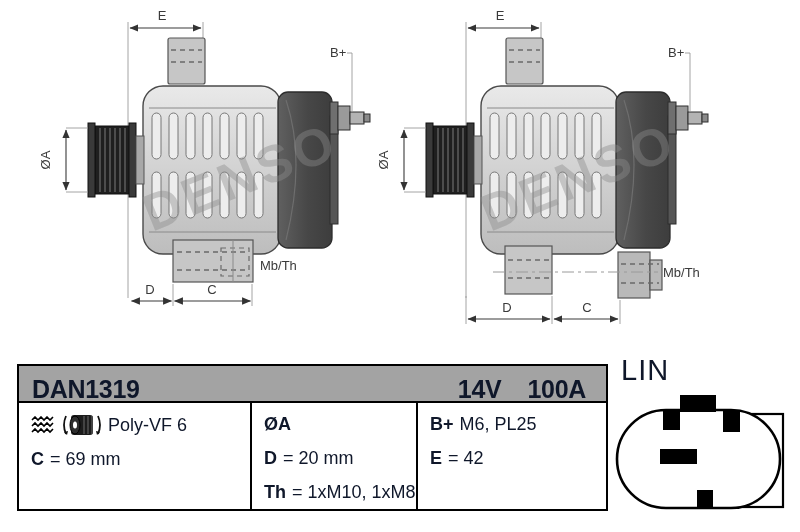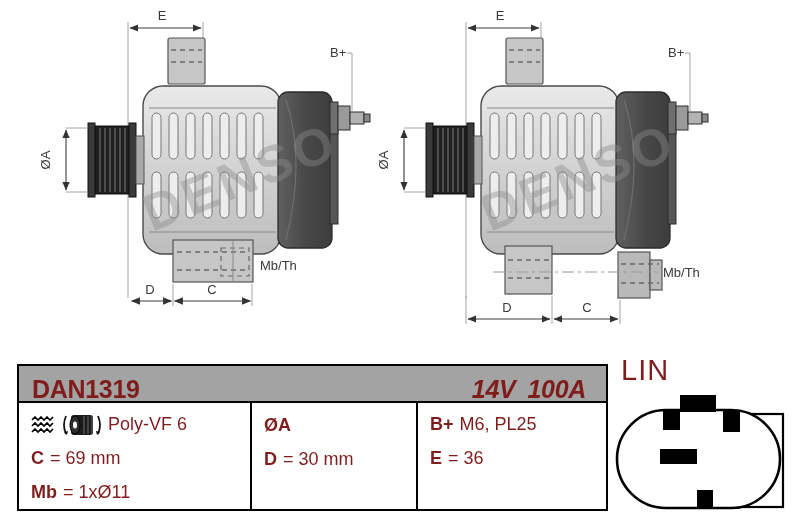--- a/index.html
+++ b/index.html
@@ -1,21 +1,21 @@
 <!DOCTYPE html>
 <html style="--table_header: #a3a3a3; --cover_dark: #4e4e4e; --pulley_dark: #1f1f1f; --body_gray: #d2d2d2; --line_dark: #3c3c3c;"><head>
 <meta charset="utf-8">
 <style>
   :root{
     --table_header:#a3a3a3; --cover_dark:#4e4e4e; --pulley_dark:#1f1f1f;
     --body_gray:#d2d2d2; --line_dark:#3c3c3c;
   }
   html,body{margin:0;padding:0;background:#fff;}
   #stage{position:relative;width:800px;height:532px;background:#ffffff;overflow:hidden;
-         font-family:"Liberation Sans",sans-serif;color:#7f1d1d;}
+         font-family:"Liberation Sans",sans-serif;color:#0f172a;}
   
   svg text{font-family:"Liberation Sans",sans-serif;}
   .lbl{font-size:13px;fill:#3a3a3a;}
   .dim{stroke:#3a3a3a;stroke-width:1.1;}
   .ext{stroke:#9a9a9a;stroke-width:0.9;fill:none;}
   .dash{stroke:#6a6a6a;stroke-width:1.3;stroke-dasharray:5 4;fill:none;}
   .dashrect{stroke:#6a6a6a;stroke-width:1.2;stroke-dasharray:5 4;fill:none;}
   .cline{stroke:#9a9a9a;stroke-width:1;stroke-dasharray:12 4 3 4;fill:none;}
   .part{fill:#c6c6c6;stroke:#555;stroke-width:1.2;}
   .part2{fill:#b9b9b9;stroke:#555;stroke-width:1.2;}
@@ -24,21 +24,21 @@
   .seam{stroke:#8a8a8a;stroke-width:1;}
   .cover{fill:url(#gcover);stroke:#2d2d2d;stroke-width:1.3;}
   .wm{font-size:52px;font-weight:700;letter-spacing:4px;fill:#8c8c8c;opacity:.42;}
   
   .spec-table{position:absolute;left:17px;top:364px;width:591px;box-sizing:border-box;
               border:2px solid #000;background:#fff;}
   .spec-header{height:37px;background:var(--table_header);border-bottom:2px solid #000;
                display:flex;align-items:center;padding:12px 20px 0 13px;box-sizing:border-box;}
   .pn{font-size:25px;font-weight:700;letter-spacing:-0.3px;}
   .spec-header .spacer{flex:1;}
-  .va{font-size:25px;font-weight:700;margin-left:12px;letter-spacing:-0.3px;font-style:italic;}
+  .va{font-size:25px;font-weight:700;margin-left:26px;letter-spacing:-0.3px;}
   .spec-body{display:flex;height:106px;}
   .spec-col{box-sizing:border-box;padding:5px 0 0 12px;display:flex;flex-direction:column;}
   .col1{width:231px;}
   .col2{width:166px;border-left:2px solid #000;}
   .col3{width:186px;border-left:2px solid #000;}
   .cell-line{height:34px;display:flex;align-items:center;gap:6px;font-size:18px;white-space:nowrap;}
   .cell-line b{font-weight:700;}
   .cell-line span{font-weight:400;}
   
   .lin-label{position:absolute;left:621px;top:354px;font-size:29px;font-weight:400;
@@ -207,42 +207,42 @@
               </g>
             <path d="M36,4 q4,9 0,18" stroke="#111" stroke-width="1.8" fill="none"></path>
             <path d="M38,20 l-3,3 -1,-4" fill="#111"></path>
           </svg>
           <span>Poly-VF 6</span>
         </div>
         <div class="cell-line">
           <b>C</b>
             <span>= 69 mm</span>
         </div>
-        <div class="cell-line">
-          <b>Mb</b>
-            <span>= 1xØ11</span>
-        </div>
       </div>
       <div class="spec-col col2">
         <div class="cell-line">
           <b>ØA</b>
         </div>
         <div class="cell-line">
           <b>D</b>
-            <span>= 30 mm</span>
+            <span>= 20 mm</span>
+        </div>
+        <div class="cell-line">
+          <b>Th</b>
+            <span>= 1xM10, 1xM8</span>
         </div>
       </div>
       <div class="spec-col col3">
         <div class="cell-line">
           <b>B+</b>
             <span>M6, PL25</span>
         </div>
         <div class="cell-line">
           <b>E</b>
-            <span>= 36</span>
+            <span>= 42</span>
         </div>
         <div class="cell-line"></div>
       </div>
     </div>
   </div>
 
   
   <div class="lin-label">LIN</div>
   <svg class="lin-svg" width="180" height="124" viewBox="0 0 180 124">
     <rect x="45" y="24" width="126" height="93" fill="none" stroke="#000" stroke-width="2.2"></rect>

